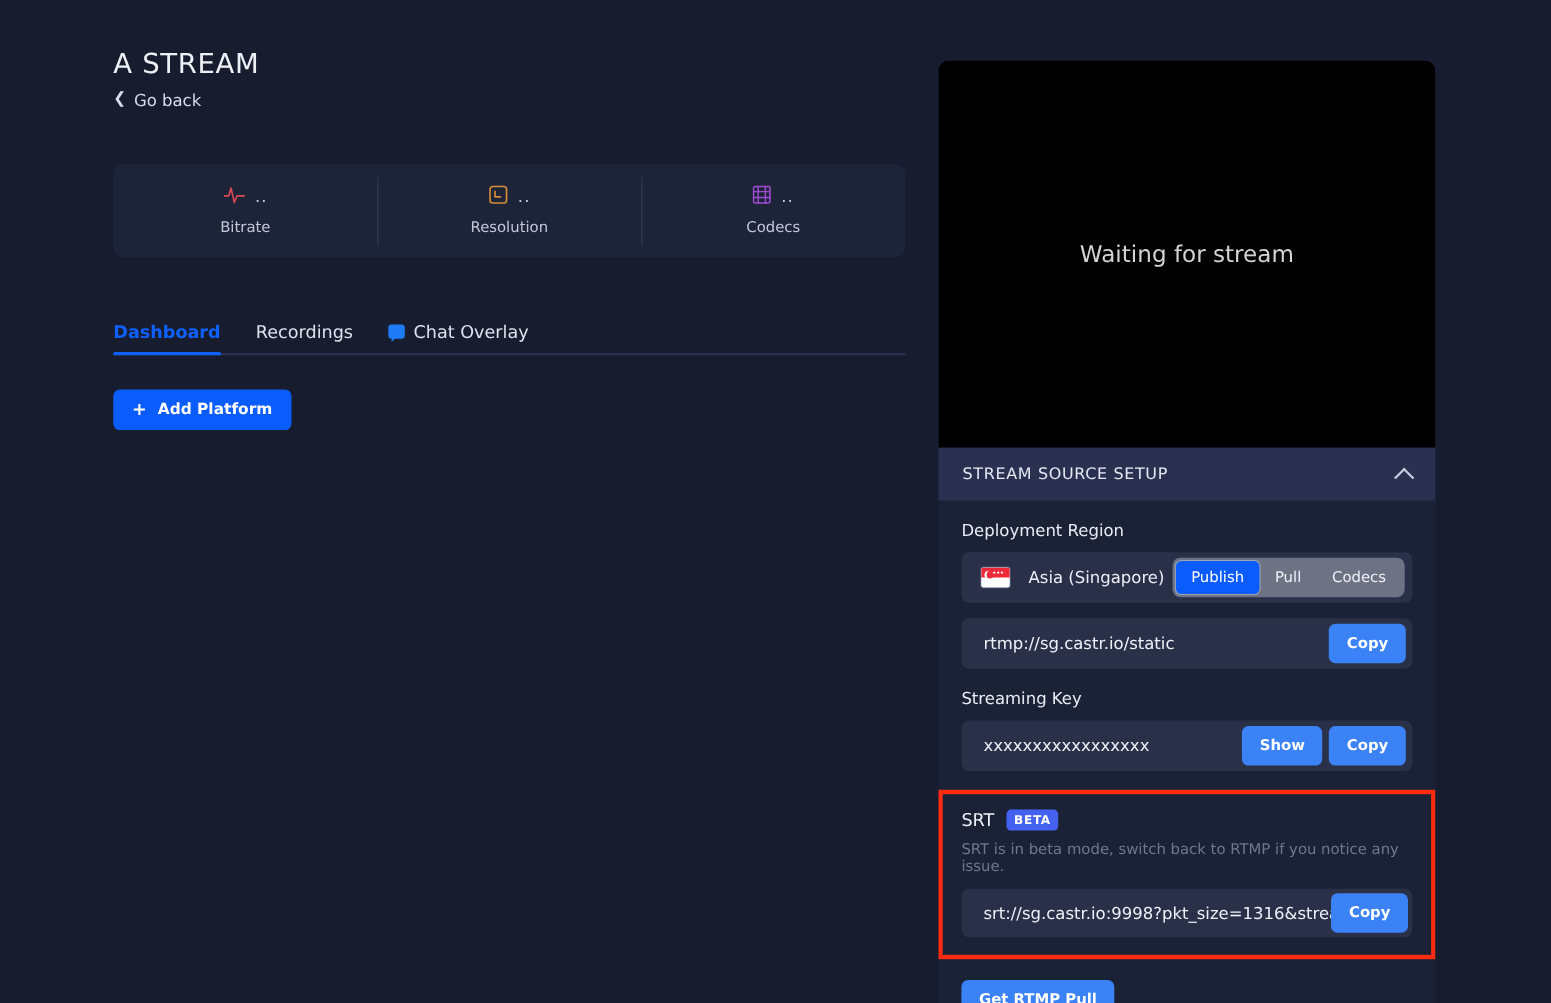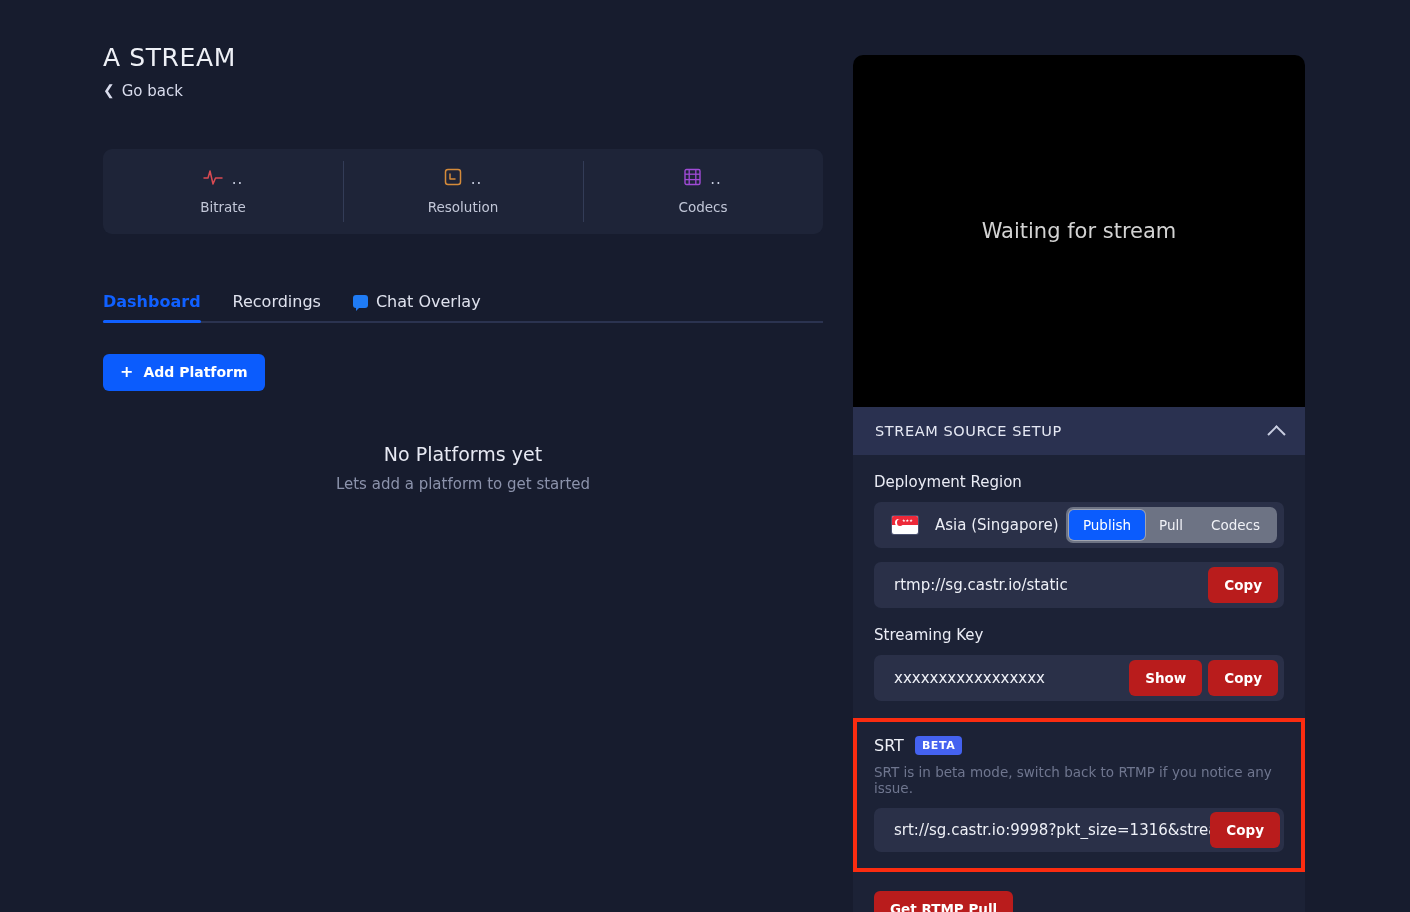--- a/index.html
+++ b/index.html
@@ -285,21 +285,21 @@
     flex: 1;
     padding-left: 20px;
     font-size: 15px;
     color: #eef0f7;
     white-space: nowrap;
     overflow: hidden;
     min-width: 0;
   }
   .btn-blue {
     border: none;
-    background: #b91c1c;
+    background: #3b82f6;
     color: #fff;
     font-family: inherit;
     font-size: 13.5px;
     font-weight: bold;
     height: 36px;
     padding: 0 16px;
     border-radius: 6px;
     cursor: pointer;
     flex: none;
   }
@@ -418,24 +418,20 @@
       </div>
     </div>
 
     
     <button class="add-platform">
       <span class="plus">+</span>
       <span>Add Platform</span>
     </button>
 
     
-    <div class="empty">
-      <div class="empty-title">No Platforms yet</div>
-      <div class="empty-sub">Lets add a platform to get started</div>
-    </div>
 
   </div>
 
   <div class="right">
 
     <div class="video">
       <div class="video-text">Waiting for stream</div>
     </div>
 
     <div class="panel-header">

